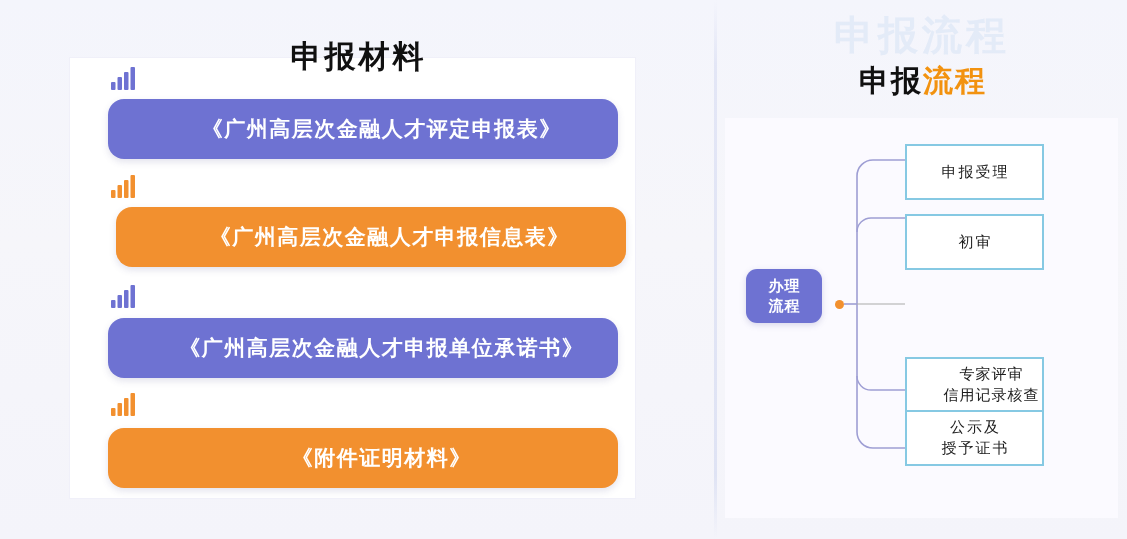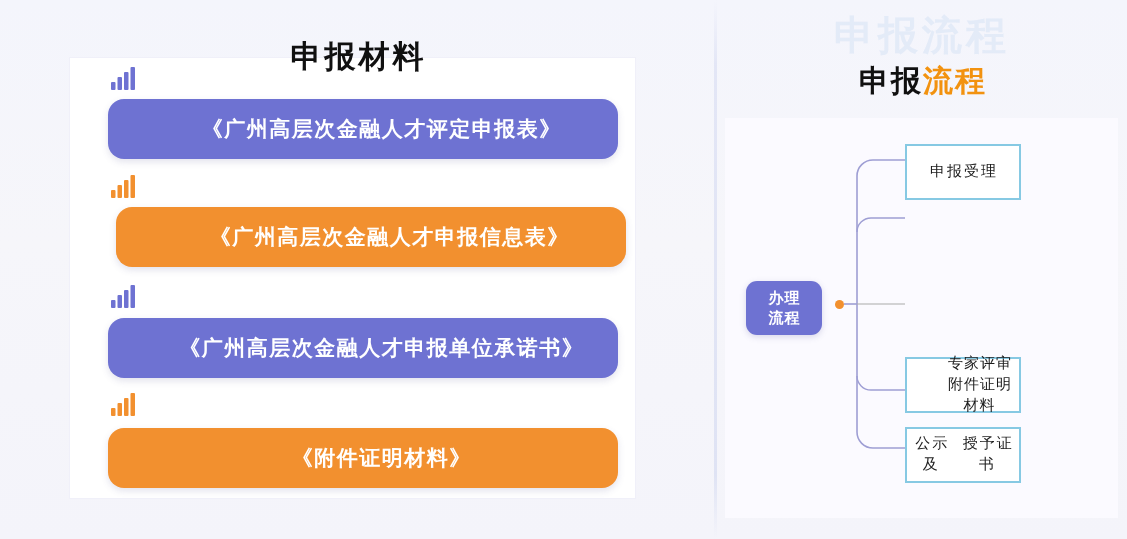--- a/index.html
+++ b/index.html
@@ -109,21 +109,21 @@
     letter-spacing: 2px;
     text-indent: 2px;
     white-space: nowrap;
   }
   .right-title .tp-dark { color: #101010; font-family: Liberation Mono, monospace; }
   .right-title .tp-accent { color: #f2920f; }
 
   
   .root-node {
     position: absolute;
-    left: 29px; top: 281px;
+    left: 29px; top: 269px;
     width: 76px; height: 54px;
     background: #6e72d2;
     border-radius: 11px;
     display: flex;
     flex-direction: column;
     align-items: center;
     justify-content: center;
     color: #ffffff;
     font-family: "DejaVu Serif", "Liberation Serif", serif;
     font-weight: 700;
@@ -140,28 +140,28 @@
     width: 9px; height: 9px;
     border-radius: 50%;
     background: #f2902f;
   }
 
   .tree-svg { position: absolute; left: 0; top: 0; width: 410px; height: 539px; }
 
   .flow-box {
     position: absolute;
     left: 188px;
-    width: 116px;
+    width: 139px;
     border: 2px solid #86c9e3;
     background: #ffffff;
     display: flex;
     align-items: center;
     justify-content: center;
     text-align: center;
-    font-family: Liberation Mono, monospace;
+    font-family: Liberation Serif, serif;
     font-size: 15px;
     line-height: 21px;
     letter-spacing: 2px;
     text-indent: 2px;
     color: #1c1c1c;
   }
 </style>
 </head>
 <body>
 
@@ -238,26 +238,29 @@
     <div class="root-node">
       <span>办理</span>
       <span>流程</span>
     </div>
     <div class="hub-dot"></div>
 
     <div class="flow-box" style="top:144px; height:56px;">
       <span>申报受理</span>
     </div>
 
+    <div class="flow-box" style="top:214px; height:56px;">
+      <span>初审</span>
+    </div>
 
 
     <div class="flow-box" style="top:357px; height:56px; flex-direction:column; letter-spacing:1px; text-indent:1px;padding-left:33px;">
       <span>专家评审</span>
-      <span>附件证明材料</span>
-    </div>
-
-    <div class="flow-box" style="top:427px; height:56px; flex-direction:row;">
+      <span>信用记录核查</span>
+    </div>
+
+    <div class="flow-box" style="top:410px; height:56px; flex-direction:column;">
       <span>公示及</span>
       <span>授予证书</span>
     </div>
   </div>
 
 </div>
 
 </body></html>

